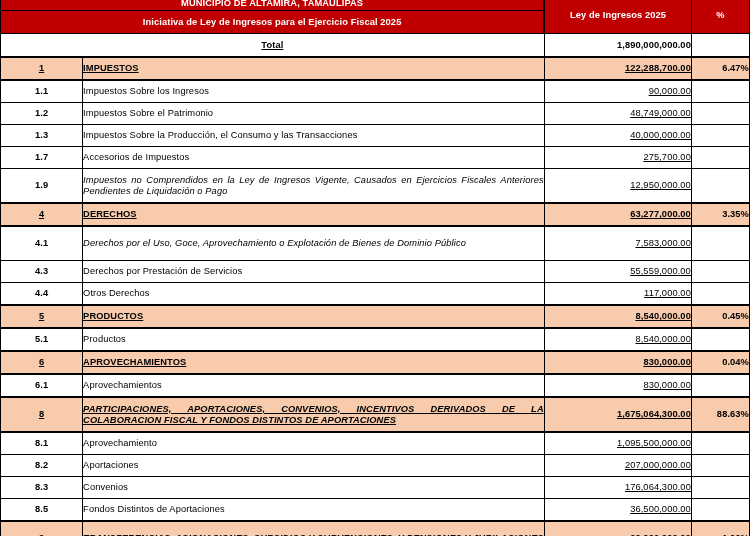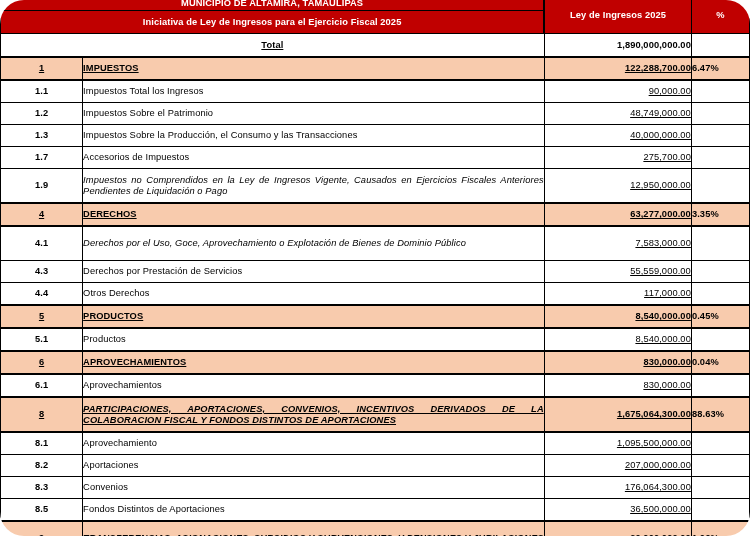--- a/index.html
+++ b/index.html
@@ -12,21 +12,20 @@
     height: 536px;
     overflow: hidden;
     font-family: "Liberation Sans", sans-serif;
     color: #000000;
   }
   #sheet {
     width: 750px;
     height: 536px;
     position: relative;
     overflow: hidden;
-    border-radius: 24px;
   }
   table.ley {
     border-collapse: collapse;
     table-layout: fixed;
     width: 750px;
     margin: 0;
     padding: 0;
   }
   table.ley td {
     border: 1px solid #000000;
@@ -95,21 +94,21 @@
     text-decoration: underline;
   }
   td.amount {
     text-align: right;
     padding: 0 4px 0 2px;
     font-size: 9.6px;
     text-decoration: underline;
   }
   tr.cat td.amount { font-weight: bold; }
   td.pct {
-    text-align: left;
+    text-align: right;
     font-size: 9.6px;
     font-weight: bold;
   }
   td.total-label {
     text-align: center;
     font-weight: bold;
     font-size: 10px;
     text-decoration: underline;
   }
   td.total-amount {
@@ -154,21 +153,21 @@
         <td class="pct"></td>
       </tr>
     <tr class="row cat r1">
           <td class="code"><span class="codetxt">1</span></td>
           <td class="name"><span class="nametxt">IMPUESTOS</span></td>
           <td class="amount">122,288,700.00</td>
           <td class="pct">6.47%</td>
         </tr>
         <tr class="row r1">
           <td class="code"><span class="codetxt">1.1</span></td>
-          <td class="name"><span class="nametxt">Impuestos Total los Ingresos</span></td>
+          <td class="name"><span class="nametxt">Impuestos Sobre los Ingresos</span></td>
           <td class="amount">90,000.00</td>
           <td class="pct"></td>
         </tr>
         <tr class="row r1">
           <td class="code"><span class="codetxt">1.2</span></td>
           <td class="name"><span class="nametxt">Impuestos Sobre el Patrimonio</span></td>
           <td class="amount">48,749,000.00</td>
           <td class="pct"></td>
         </tr>
         <tr class="row r1">

